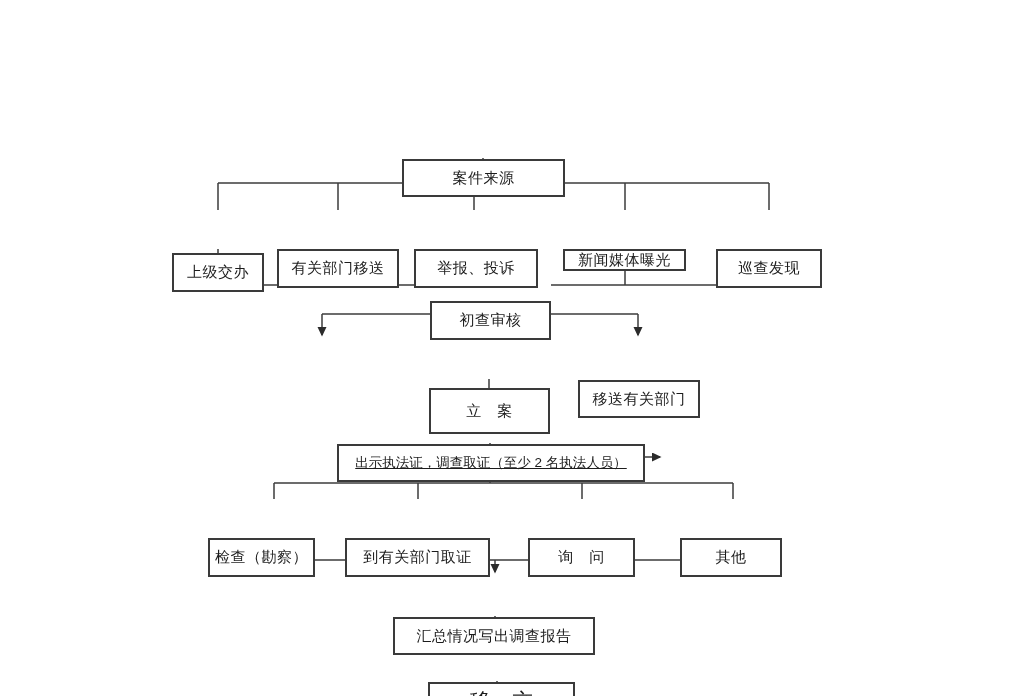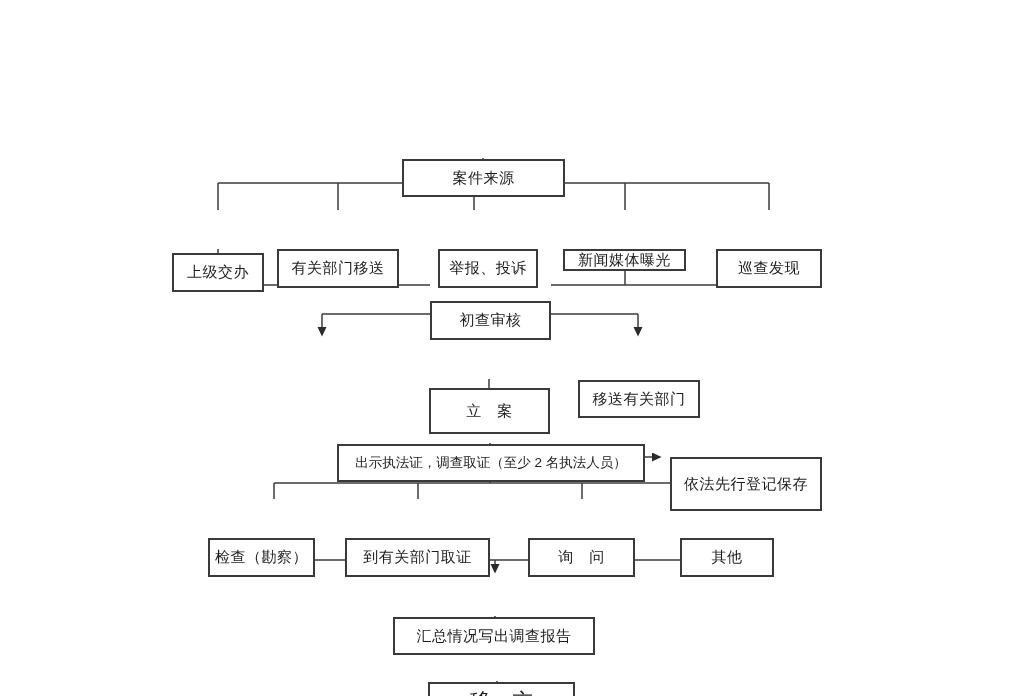--- a/index.html
+++ b/index.html
@@ -41,21 +41,21 @@
     background: #ffffff;
     display: flex;
     align-items: center;
     justify-content: center;
     font-size: 15px;
     color: #1c1c1c;
     white-space: nowrap;
     letter-spacing: 0.5px;
     margin-top: 39px;
   }
-  .node.small-text { font-size: 13.5px; letter-spacing: 0; }
+  .node.small-text { font-size: 13.5px; letter-spacing: 0; text-decoration: underline; }
   .node.big-text { font-size: 21px; }
 </style>
 </head>
 <body>
 
 <div class="canvas">
 
 
   <svg class="wires" width="1024" height="696" viewBox="0 0 1024 696">
     <defs>
@@ -85,35 +85,34 @@
     <path fill="none" stroke="#3d3d3d" stroke-width="1.5" marker-end="url(#ah)" d="M489,379 V399"></path>
     <path fill="none" stroke="#3d3d3d" stroke-width="1.5" marker-end="url(#ah)" d="M490,457 H660"></path>
     <path fill="none" stroke="#3d3d3d" stroke-width="1.5" marker-end="url(#ah)" d="M495,560 V572"></path>
     <path fill="none" stroke="#3d3d3d" stroke-width="1.5" marker-end="url(#ah)" d="M495,616 V636"></path>
   </svg>
 
   <div class="node" style="left:402px;top:120px;width:163px;height:38px">案件来源</div>
 
   <div class="node" style="left:172px;top:214px;width:92px;height:39px">上级交办</div>
   <div class="node" style="left:277px;top:210px;width:122px;height:39px">有关部门移送</div>
-  <div class="node" style="left:438px;top:210px;width:100px;height:39px">举报、投诉</div>
+  <div class="node" style="left:414px;top:210px;width:124px;height:39px">举报、投诉</div>
   <div class="node" style="left:563px;top:210px;width:123px;height:22px">新闻媒体曝光</div>
   <div class="node" style="left:716px;top:210px;width:106px;height:39px">巡查发现</div>
 
   <div class="node" style="left:430px;top:262px;width:121px;height:39px">初查审核</div>
 
   <div class="node" style="left:429px;top:349px;width:121px;height:46px">立　案</div>
   <div class="node" style="left:578px;top:341px;width:122px;height:38px">移送有关部门</div>
 
   <div class="node small-text" style="left:337px;top:405px;width:308px;height:38px">出示执法证，调查取证（至少 2 名执法人员）</div>
 
-  <div class="node" style="left:670px;top:418px;width:152px;height:54px">依法先行登记保存</div>
 
   <div class="node" style="left:208px;top:499px;width:107px;height:39px">检查（勘察）</div>
   <div class="node" style="left:345px;top:499px;width:145px;height:39px">到有关部门取证</div>
   <div class="node" style="left:528px;top:499px;width:107px;height:39px">询　问</div>
-  <div class="node" style="left:680px;top:499px;width:94px;height:39px">其他</div>
+  <div class="node" style="left:680px;top:499px;width:102px;height:39px">其他</div>
 
   <div class="node" style="left:393px;top:578px;width:202px;height:38px">汇总情况写出调查报告</div>
 
   <div class="node big-text" style="left:428px;top:643px;width:147px;height:38px">移　交</div>
 
 </div>
 
 </body></html>

